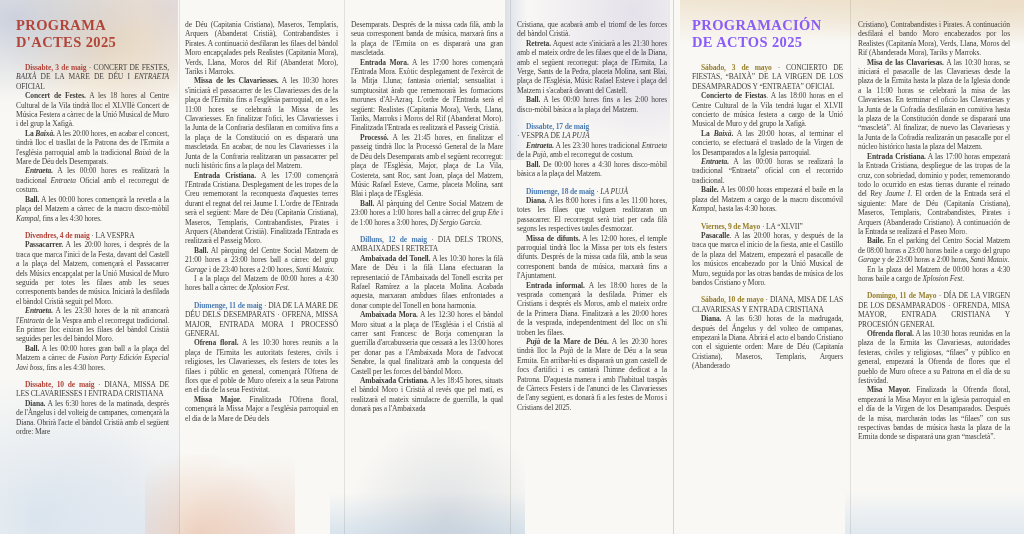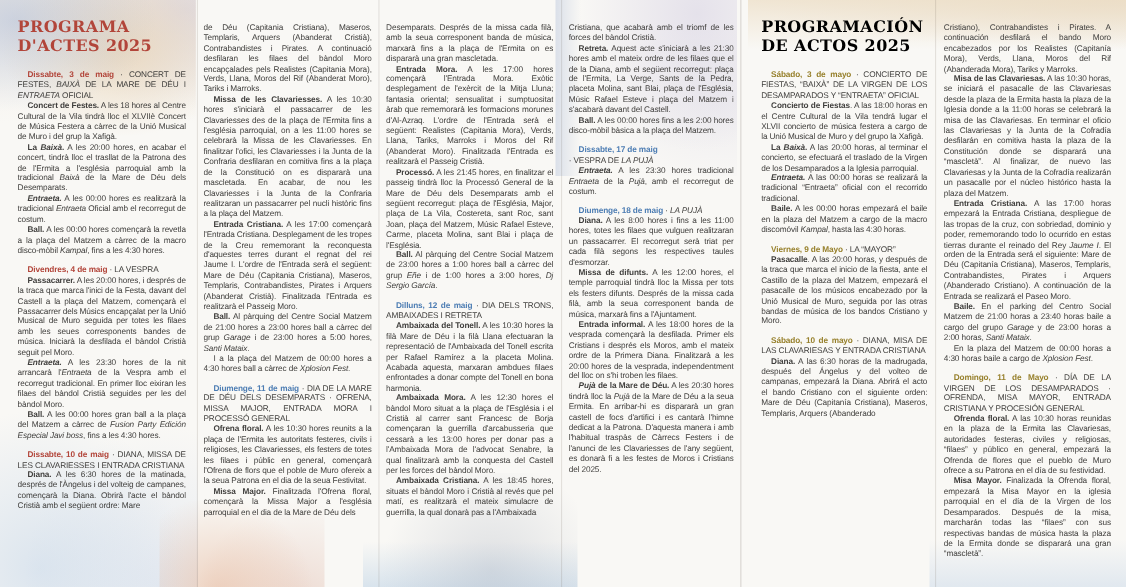--- a/index.html
+++ b/index.html
@@ -4,21 +4,21 @@
 <style>
   html,body{margin:0;padding:0;background:#888;}
   .page{position:relative;width:1024px;height:534px;margin:0 auto;background:#f9f8f5;overflow:hidden;
         font-family:"Liberation Sans",sans-serif;color:#403f3d;}
   
   .decor{position:absolute;pointer-events:none;}
   .fold{position:absolute;top:0;bottom:0;width:1px;background:rgba(110,100,90,.16);}
   
   .col{position:absolute;top:0;height:534px;text-align:justify;font-size:7.5px;line-height:9.4px;
        letter-spacing:-0.12px;overflow:hidden;}
-  .col p{margin:0;}
+  .col p{margin:0;font-family:Liberation Serif, serif;}
   .blk.ind{text-indent:9px;}
   .blk.h{margin-top:8px;text-indent:9px;}
   .blk.h .b{font-weight:bold;margin-top:32px;}
   .col .b{font-weight:bold;}
   .col .i{font-style:italic;}
   .section-title{font-family:"DejaVu Serif","Liberation Serif",serif;font-weight:bold;
        font-size:14.5px;line-height:16.5px;letter-spacing:.4px;text-align:left;text-indent:0;
        margin:0 0 13px 0 !important;}
   .pad-title{padding-top:17px;}
   .pad-plain{padding-top:20px;}
@@ -77,21 +77,21 @@
       <p class="blk ind"><span class="b">Passacarrer.</span><span> A les 20:00 hores, i després de la traca que marca l'inici de la Festa, davant del Castell a la plaça del Matzem, començarà el Passacarrer dels Músics encapçalat per la Unió Musical de Muro seguida per totes les filaes amb les seues corresponents bandes de música. Iniciarà la desfilada el bàndol Cristià seguit pel Moro.</span></p>
       <p class="blk ind"><span class="b i">Entraeta.</span><span> A les 23:30 hores de la nit arrancarà l'</span><span class="i">Entraeta</span><span> de la Vespra amb el recorregut tradicional. En primer lloc eixiran les filaes del bàndol Cristià seguides per les del bàndol Moro.</span></p>
       <p class="blk ind"><span class="b">Ball.</span><span> A les 00:00 hores gran ball a la plaça del Matzem a càrrec de </span><span class="i">Fusion Party Edición Especial Javi boss</span><span>, fins a les 4:30 hores.</span></p>
       <p class="blk h"><span class="b" style="color: rgb(178, 69, 58);">Dissabte, 10 de maig</span><span> · DIANA, MISSA DE LES CLAVARIESSES I ENTRADA CRISTIANA</span></p>
       <p class="blk ind"><span class="b">Diana.</span><span> A les 6:30 hores de la matinada, després de l'Àngelus i del volteig de campanes, començarà la Diana. Obrirà l'acte el bàndol Cristià amb el següent ordre: Mare</span></p>
     </div>
   <div class="col pad-plain" style="left:185px;width:153px;">
       <p class="blk cont"><span>de Déu (Capitania Cristiana), Maseros, Templaris, Arquers (Abanderat Cristià), Contrabandistes i Pirates. A continuació desfilaran les filaes del bàndol Moro encapçalades pels Realistes (Capitania Mora), Verds, Llana, Moros del Rif (Abanderat Moro), Tariks i Marroks.</span></p>
       <p class="blk ind"><span class="b">Missa de les Clavariesses.</span><span> A les 10:30 hores s'iniciarà el passacarrer de les Clavariesses des de la plaça de l'Ermita fins a l'església parroquial, on a les 11:00 hores se celebrarà la Missa de les Clavariesses. En finalitzar l'ofici, les Clavariesses i la Junta de la Confraria desfilaran en comitiva fins a la plaça de la Constitució on es dispararà una mascletada. En acabar, de nou les Clavariesses i la Junta de la Confraria realitzaran un passacarrer pel nucli històric fins a la plaça del Matzem.</span></p>
       <p class="blk ind"><span class="b">Entrada Cristiana.</span><span> A les 17:00 començarà l'Entrada Cristiana. Desplegament de les tropes de la Creu rememorant la reconquesta d'aquestes terres durant el regnat del rei Jaume I. L'ordre de l'Entrada serà el següent: Mare de Déu (Capitania Cristiana), Maseros, Templaris, Contrabandistes, Pirates i Arquers (Abanderat Cristià). Finalitzada l'Entrada es realitzarà el Passeig Moro.</span></p>
-      <p class="blk ind"><span class="b">Ball.</span><span> Al pàrquing del Centre Social Matzem de 21:00 hores a 23:00 hores ball a càrrec del grup </span><span class="i">Garage</span><span> i de 23:00 hores a 5:00 hores, </span><span class="i">Santi Mataix</span><span>.</span></p>
+      <p class="blk ind"><span class="b">Ball.</span><span> Al pàrquing del Centre Social Matzem de 21:00 hores a 23:00 hores ball a càrrec del grup </span><span class="i">Garage</span><span> i de 23:40 hores a 2:00 hores, </span><span class="i">Santi Mataix</span><span>.</span></p>
       <p class="blk ind"><span>I a la plaça del Matzem de 00:00 hores a 4:30 hores ball a càrrec de </span><span class="i">Xplosion Fest</span><span>.</span></p>
       <p class="blk h"><span class="b" style="color: rgb(77, 125, 179);">Diumenge, 11 de maig</span><span> · DIA DE LA MARE DE DÉU DELS DESEMPARATS · OFRENA, MISSA MAJOR, ENTRADA MORA I PROCESSÓ GENERAL</span></p>
       <p class="blk ind"><span class="b">Ofrena floral.</span><span> A les 10:30 hores reunits a la plaça de l'Ermita les autoritats festeres, civils i religioses, les Clavariesses, els festers de totes les filaes i públic en general, començarà l'Ofrena de flors que el poble de Muro ofereix a la seua Patrona en el dia de la seua Festivitat.</span></p>
       <p class="blk ind"><span class="b">Missa Major.</span><span> Finalitzada l'Ofrena floral, començarà la Missa Major a l'església parroquial en el dia de la Mare de Déu dels</span></p>
     </div>
   <div class="col pad-plain" style="left:351px;width:152px;">
       <p class="blk cont"><span>Desemparats. Després de la missa cada filà, amb la seua corresponent banda de música, marxarà fins a la plaça de l'Ermita on es dispararà una gran mascletada.</span></p>
       <p class="blk ind"><span class="b">Entrada Mora.</span><span> A les 17:00 hores començarà l'Entrada Mora. Exòtic desplegament de l'exèrcit de la Mitja Lluna; fantasia oriental; sensualitat i sumptuositat àrab que rememorarà les formacions morunes d'Al-Azraq. L'ordre de l'Entrada serà el següent: Realistes (Capitania Mora), Verds, Llana, Tariks, Marroks i Moros del Rif (Abanderat Moro). Finalitzada l'Entrada es realitzarà el Passeig Cristià.</span></p>
       <p class="blk ind"><span class="b">Processó.</span><span> A les 21:45 hores, en finalitzar el passeig tindrà lloc la Processó General de la Mare de Déu dels Desemparats amb el següent recorregut: plaça de l'Església, Major, plaça de La Vila, Costereta, sant Roc, sant Joan, plaça del Matzem, Músic Rafael Esteve, Carme, placeta Molina, sant Blai i plaça de l'Església.</span></p>
       <p class="blk ind"><span class="b">Ball.</span><span> Al pàrquing del Centre Social Matzem de 23:00 hores a 1:00 hores ball a càrrec del grup </span><span class="i">Eñe</span><span> i de 1:00 hores a 3:00 hores, </span><span class="i">Dj Sergio García</span><span>.</span></p>
@@ -99,46 +99,47 @@
       <p class="blk ind"><span class="b">Ambaixada del Tonell.</span><span> A les 10:30 hores la filà Mare de Déu i la filà Llana efectuaran la representació de l'Ambaixada del Tonell escrita per Rafael Ramírez a la placeta Molina. Acabada aquesta, marxaran ambdues filaes enfrontades a donar compte del Tonell en bona harmonia.</span></p>
       <p class="blk ind"><span class="b">Ambaixada Mora.</span><span> A les 12:30 hores el bàndol Moro situat a la plaça de l'Església i el Cristià al carrer sant Francesc de Borja començaran la guerrilla d'arcabusseria que cessarà a les 13:00 hores per donar pas a l'Ambaixada Mora de l'advocat Senabre, la qual finalitzarà amb la conquesta del Castell per les forces del bàndol Moro.</span></p>
       <p class="blk ind"><span class="b">Ambaixada Cristiana.</span><span> A les 18:45 hores, situats el bàndol Moro i Cristià al revés que pel matí, es realitzarà el mateix simulacre de guerrilla, la qual donarà pas a l'Ambaixada</span></p>
     </div>
   <div class="col pad-plain" style="left:517px;width:150px;">
       <p class="blk cont"><span>Cristiana, que acabarà amb el triomf de les forces del bàndol Cristià.</span></p>
       <p class="blk ind"><span class="b">Retreta.</span><span> Aquest acte s'iniciarà a les 21:30 hores amb el mateix ordre de les filaes que el de la Diana, amb el següent recorregut: plaça de l'Ermita, La Verge, Sants de la Pedra, placeta Molina, sant Blai, plaça de l'Església, Músic Rafael Esteve i plaça del Matzem i s'acabarà davant del Castell.</span></p>
       <p class="blk ind"><span class="b">Ball.</span><span> A les 00:00 hores fins a les 2:00 hores disco-mòbil bàsica a la plaça del Matzem.</span></p>
       <p class="blk h"><span class="b" style="color: rgb(77, 125, 179);">Dissabte, 17 de maig</span><br><span>· VESPRA DE </span><span class="i">LA PUJÀ</span></p>
       <p class="blk ind"><span class="b i">Entraeta.</span><span> A les 23:30 hores tradicional </span><span class="i">Entraeta</span><span> de la </span><span class="i">Pujà</span><span>, amb el recorregut de costum.</span></p>
+      <p class="blk ind"><span class="b">Ball.</span><span> De 00:00 hores a 4:30 hores disco-mòbil bàsica a la plaça del Matzem.</span></p>
       <p class="blk h"><span class="b" style="color: rgb(77, 125, 179);">Diumenge, 18 de maig</span><span> · </span><span class="i">LA PUJÀ</span></p>
       <p class="blk ind"><span class="b">Diana.</span><span> A les 8:00 hores i fins a les 11:00 hores, totes les filaes que vulguen realitzaran un passacarrer. El recorregut serà triat per cada filà segons les respectives taules d'esmorzar.</span></p>
       <p class="blk ind"><span class="b">Missa de difunts.</span><span> A les 12:00 hores, el temple parroquial tindrà lloc la Missa per tots els festers difunts. Després de la missa cada filà, amb la seua corresponent banda de música, marxarà fins a l'Ajuntament.</span></p>
       <p class="blk ind"><span class="b">Entrada informal.</span><span> A les 18:00 hores de la vesprada començarà la desfilada. Primer els Cristians i després els Moros, amb el mateix ordre de la Primera Diana. Finalitzarà a les 20:00 hores de la vesprada, independentment del lloc on s'hi troben les filaes.</span></p>
       <p class="blk ind"><span class="b i">Pujà</span><span class="b"> de la Mare de Déu.</span><span> A les 20:30 hores tindrà lloc la </span><span class="i">Pujà</span><span> de la Mare de Déu a la seua Ermita. En arribar-hi es dispararà un gran castell de focs d'artifici i es cantarà l'himne dedicat a la Patrona. D'aquesta manera i amb l'habitual traspàs de Càrrecs Festers i de l'anunci de les Clavariesses de l'any següent, es donarà fi a les festes de Moros i Cristians del 2025.</span></p>
     </div>
 
   <div class="col pad-title" style="left:692px;width:151px;">
-    <p class="section-title" id="title-esp" style="color: #000000;">
+    <p class="section-title" id="title-esp" style="color: #8b5cf6;">
       <span>PROGRAMACIÓN</span><br>
       <span>DE ACTOS 2025</span>
     </p>
   <p class="blk h"><span class="b" style="color: rgb(151, 128, 44);">Sábado, 3 de mayo</span><span> · CONCIERTO DE FIESTAS, “BAIXÀ” DE LA VIRGEN DE LOS DESAMPARADOS Y “ENTRAETA” OFICIAL</span></p>
       <p class="blk ind"><span class="b">Concierto de Fiestas</span><span>. A las 18:00 horas en el Centre Cultural de la Vila tendrá lugar el XLVII concierto de música festera a cargo de la Unió Musical de Muro y del grupo la Xafigà.</span></p>
       <p class="blk ind"><span class="b">La </span><span class="b i">Baixà</span><span class="b">.</span><span> A las 20:00 horas, al terminar el concierto, se efectuará el traslado de la Virgen de los Desamparados a la Iglesia parroquial.</span></p>
       <p class="blk ind"><span class="b i">Entraeta.</span><span> A las 00:00 horas se realizará la tradicional “Entraeta” oficial con el recorrido tradicional.</span></p>
       <p class="blk ind"><span class="b">Baile.</span><span> A les 00:00 horas empezará el baile en la plaza del Matzem a cargo de la macro discomóvil </span><span class="i">Kampal</span><span>, hasta las 4:30 horas.</span></p>
-      <p class="blk h"><span class="b" style="color: rgb(151, 128, 44);">Viernes, 9 de Mayo</span><span> · LA “MAYOR”</span></p>
+      <p class="blk h"><span class="b" style="color: rgb(151, 128, 44);">Viernes, 9 de Mayo</span><span> · LA “XLVII”</span></p>
       <p class="blk ind"><span class="b">Pasacalle</span><span>. A las 20:00 horas, y después de la traca que marca el inicio de la fiesta, ante el Castillo de la plaza del Matzem, empezará el pasacalle de los músicos encabezado por la Unió Musical de Muro, seguida por las otras bandas de música de los bandos Cristiano y Moro.</span></p>
       <p class="blk h"><span class="b" style="color: rgb(151, 128, 44);">Sábado, 10 de mayo</span><span> · DIANA, MISA DE LAS CLAVARIESAS Y ENTRADA CRISTIANA</span></p>
       <p class="blk ind"><span class="b">Diana.</span><span> A las 6:30 horas de la madrugada, después del Ángelus y del volteo de campanas, empezará la Diana. Abrirá el acto el bando Cristiano con el siguiente orden: Mare de Déu (Capitanía Cristiana), Maseros, Templaris, Arquers (Abanderado</span></p>
     </div>
   <div class="col pad-plain" style="left:858px;width:152px;">
       <p class="blk cont"><span>Cristiano), Contrabandistes i Pirates. A continuación desfilará el bando Moro encabezados por los Realistes (Capitanía Mora), Verds, Llana, Moros del Rif (Abanderada Mora), Tariks y Marroks.</span></p>
       <p class="blk ind"><span class="b">Misa de las Clavariesas.</span><span> A las 10:30 horas, se iniciará el pasacalle de las Clavariesas desde la plaza de la Ermita hasta la plaza de la Iglesia donde a la 11:00 horas se celebrará la misa de las Clavariesas. En terminar el oficio las Clavariesas y la Junta de la Cofradía desfilarán en comitiva hasta la plaza de la Constitución donde se disparará una “mascletà”. Al finalizar, de nuevo las Clavariesas y la Junta de la Cofradía realizarán un pasacalle por el núcleo histórico hasta la plaza del Matzem.</span></p>
       <p class="blk ind"><span class="b">Entrada Cristiana.</span><span> A las 17:00 horas empezará la Entrada Cristiana, despliegue de las tropas de la cruz, con sobriedad, dominio y poder, rememorando todo lo ocurrido en estas tierras durante el reinado del Rey </span><span class="i">Jaume I</span><span>. El orden de la Entrada será el siguiente: Mare de Déu (Capitanía Cristiana), Maseros, Templaris, Contrabandistes, Pirates i Arquers (Abanderado Cristiano). A continuación de la Entrada se realizará el Paseo Moro.</span></p>
-      <p class="blk ind"><span class="b">Baile.</span><span> En el parking del Centro Social Matzem de 21:00 horas a 23:40 horas baile a cargo del grupo </span><span class="i">Garage</span><span> y de 23:00 horas a 2:00 horas, </span><span class="i">Santi Mataix</span><span>.</span></p>
+      <p class="blk ind"><span class="b">Baile.</span><span> En el parking del Centro Social Matzem de 08:00 horas a 23:00 horas baile a cargo del grupo </span><span class="i">Garage</span><span> y de 23:00 horas a 2:00 horas, </span><span class="i">Santi Mataix</span><span>.</span></p>
       <p class="blk ind"><span>En la plaza del Matzem de 00:00 horas a 4:30 horas baile a cargo de </span><span class="i">Xplosion Fest</span><span>.</span></p>
       <p class="blk h"><span class="b" style="color: rgb(151, 128, 44);">Domingo, 11 de Mayo</span><span> · DÍA DE LA VIRGEN DE LOS DESAMPARADOS · OFRENDA, MISA MAYOR, ENTRADA CRISTIANA Y PROCESIÓN GENERAL</span></p>
       <p class="blk ind"><span class="b">Ofrenda floral.</span><span> A las 10:30 horas reunidas en la plaza de la Ermita las Clavariesas, autoridades festeras, civiles y religiosas, “filaes” y público en general, empezará la Ofrenda de flores que el pueblo de Muro ofrece a su Patrona en el día de su festividad.</span></p>
       <p class="blk ind"><span class="b">Misa Mayor.</span><span> Finalizada la Ofrenda floral, empezará la Misa Mayor en la iglesia parroquial en el día de la Virgen de los Desamparados. Después de la misa, marcharán todas las “filaes” con sus respectivas bandas de música hasta la plaza de la Ermita donde se disparará una gran “mascletà”.</span></p>
     </div>
 
 </div>
 
 </body></html>

